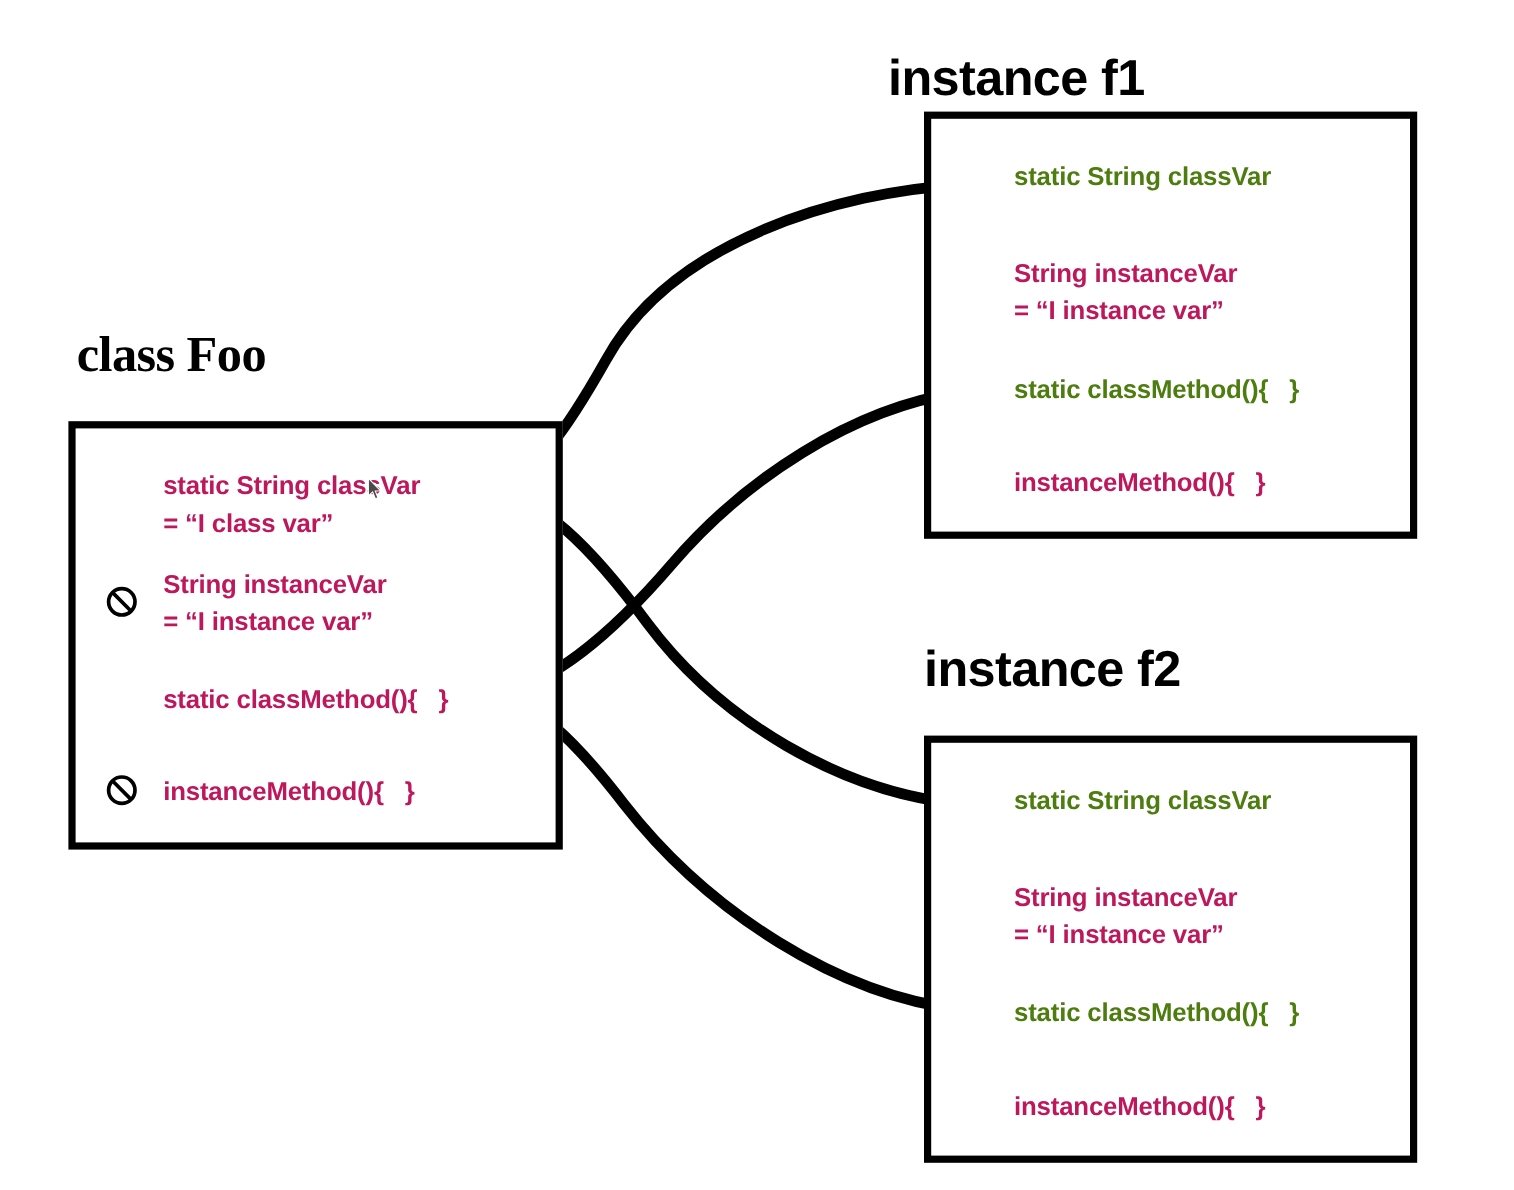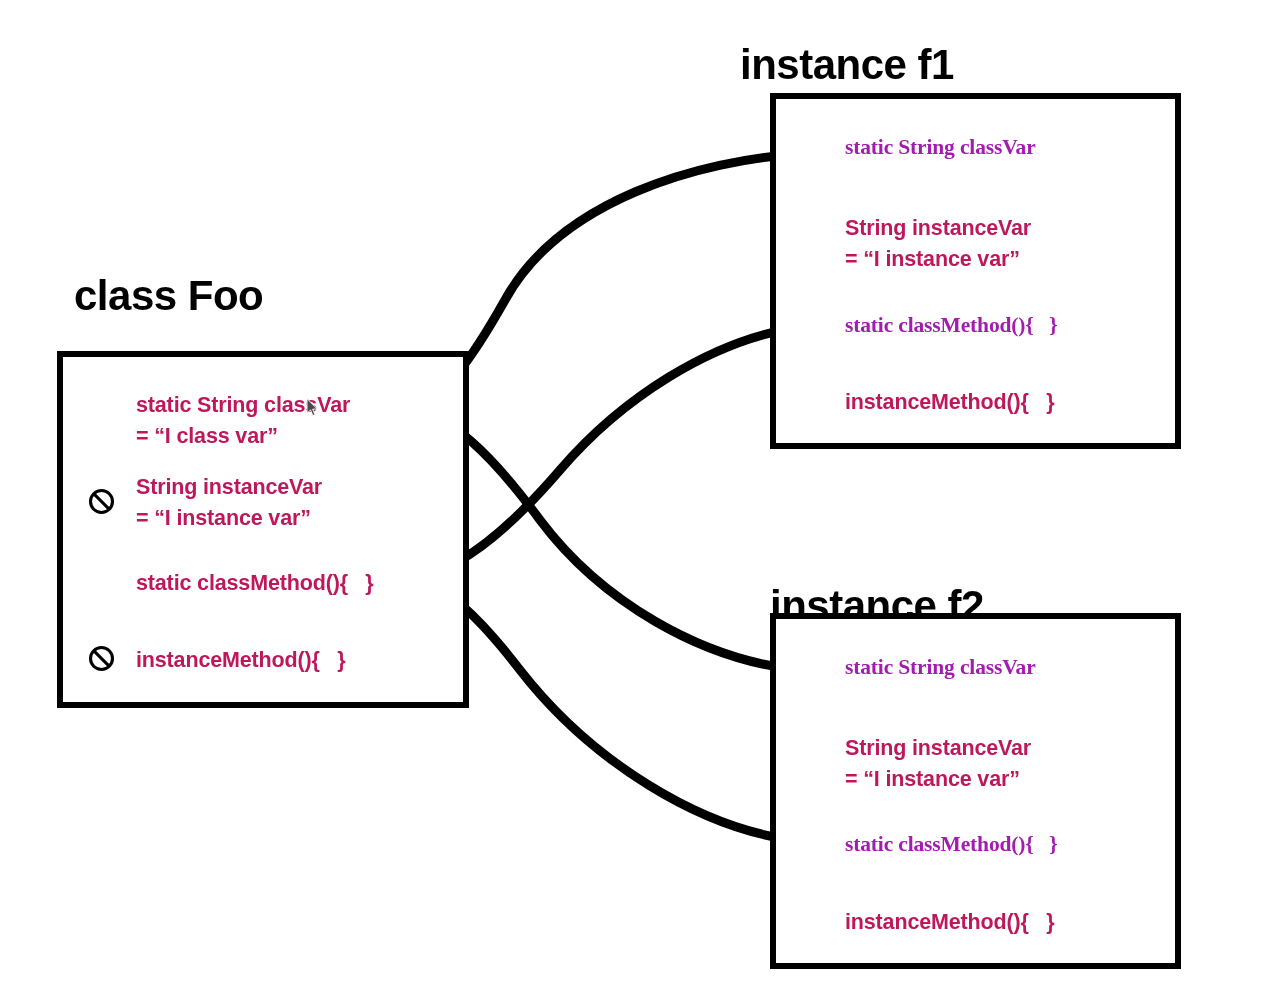--- a/index.html
+++ b/index.html
@@ -36,23 +36,23 @@
   
   .box-title {
     position: absolute;
     font-weight: bold;
     font-size: 42px;
     letter-spacing: -0.5px;
     line-height: 1;
     color: #000000;
     white-space: nowrap;
   }
-  #title-class-foo { left: 74px; top: 275px; }
+  #title-class-foo { left: 64px; top: 275px; font-family: Liberation Serif, serif; }
   #title-f1        { left: 740px; top: 16px; margin-top: 28px; }
-  #title-f2        { left: 770px; top: 537px; margin-top: 48px; }
+  #title-f2        { left: 770px; top: 537px; }
 
   
   .member-box {
     position: absolute;
     border: 6px solid #000000;
     background: #ffffff;
     box-sizing: border-box;
   }
   #box-class-foo { left: 57px;  top: 351px; width: 412px; height: 357px; }
   #box-f1        { left: 770px; top: 93px;  width: 411px; height: 356px; }
@@ -60,21 +60,21 @@
 
   
   .member {
     position: absolute;
     font-size: 21.5px;
     font-weight: bold;
     line-height: 1.44;
     white-space: pre;
     letter-spacing: -0.15px;
   }
-  .member.dim { color: #a21caf; font-weight: bold; font-family: Liberation Serif, serif; }
+  .member.dim { color: #4d7c0f; font-weight: bold; }
   .member.solid { color: #be185d; }
 
   
   #foo-m0 { left: 136px; top: 390px; }
   #foo-m1 { left: 136px; top: 472px; }
   #foo-m2 { left: 136px; top: 568px; }
   #foo-m3 { left: 136px; top: 645px; }
 
   
   #f1-m0 { left: 845px; top: 132px; }

